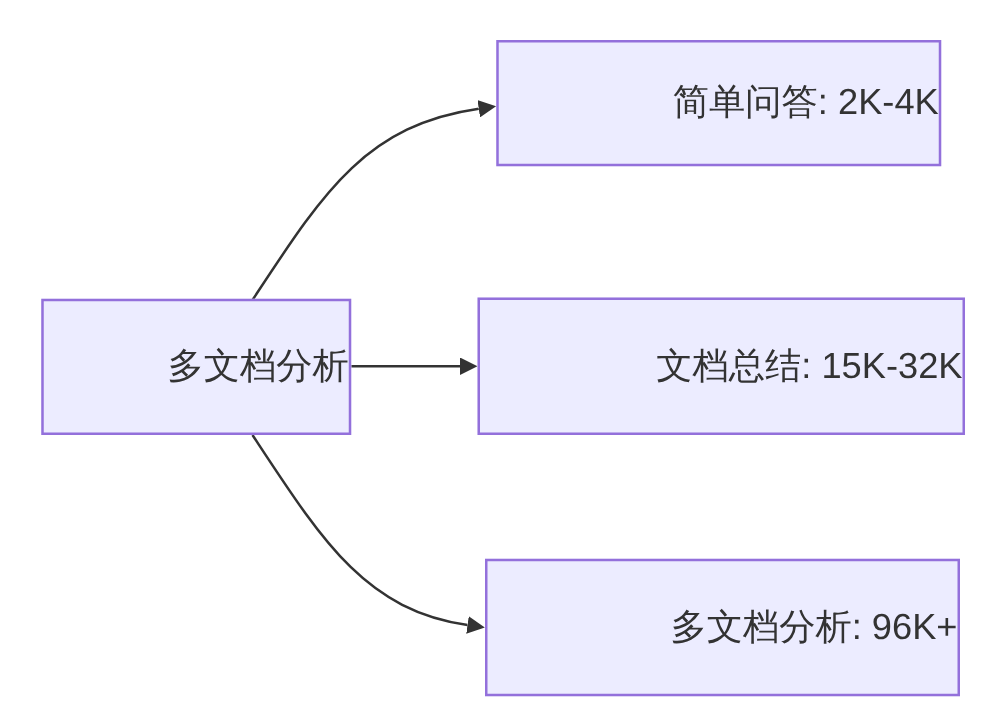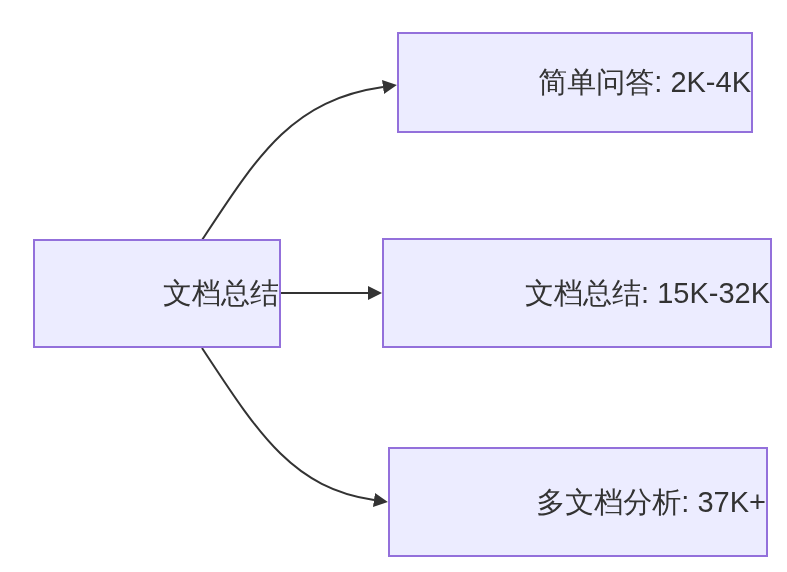--- a/index.html
+++ b/index.html
@@ -60,28 +60,28 @@
       <marker id="arrowhead" viewBox="0 0 10 10" refX="0" refY="5" markerWidth="7" markerHeight="7" orient="auto">
         <path class="arrowhead-shape" d="M 0 0 L 10 5 L 0 10 z"></path>
       </marker>
     </defs>
     <path class="edge" marker-end="url(#arrowhead)" d="M 202 240 C 258 155, 292 100, 383 87"></path>
     <path class="edge" marker-end="url(#arrowhead)" d="M 281 293 L 368 293"></path>
     <path class="edge" marker-end="url(#arrowhead)" d="M 202 348 C 258 433, 292 488, 374 500"></path>
   </svg>
 
   <div class="node node-root">
-    <span>文档总结</span>
+    <span>多文档分析</span>
   </div>
 
   <div class="node node-top">
     <span>简单问答: 2K-4K</span>
   </div>
 
   <div class="node node-middle">
     <span>文档总结: 15K-32K</span>
   </div>
 
   <div class="node node-bottom">
-    <span>多文档分析: 37K+</span>
+    <span>多文档分析: 96K+</span>
   </div>
 
 </div>
 
 </body></html>

